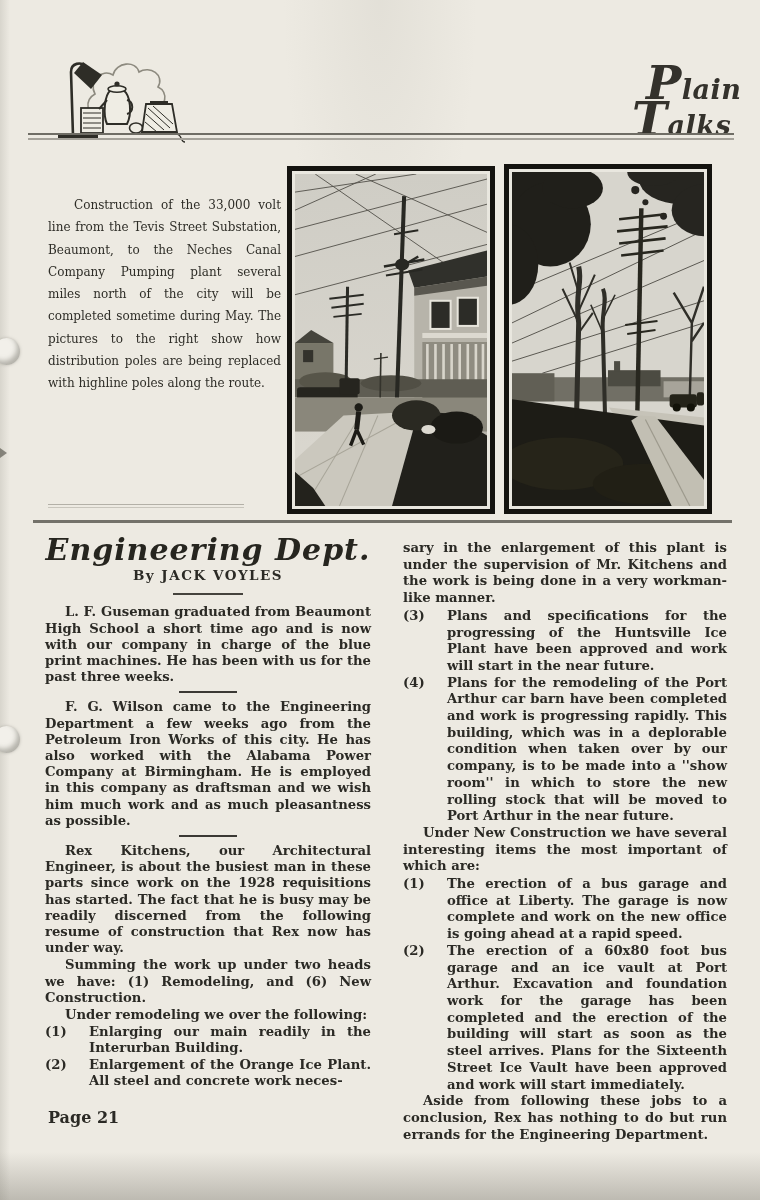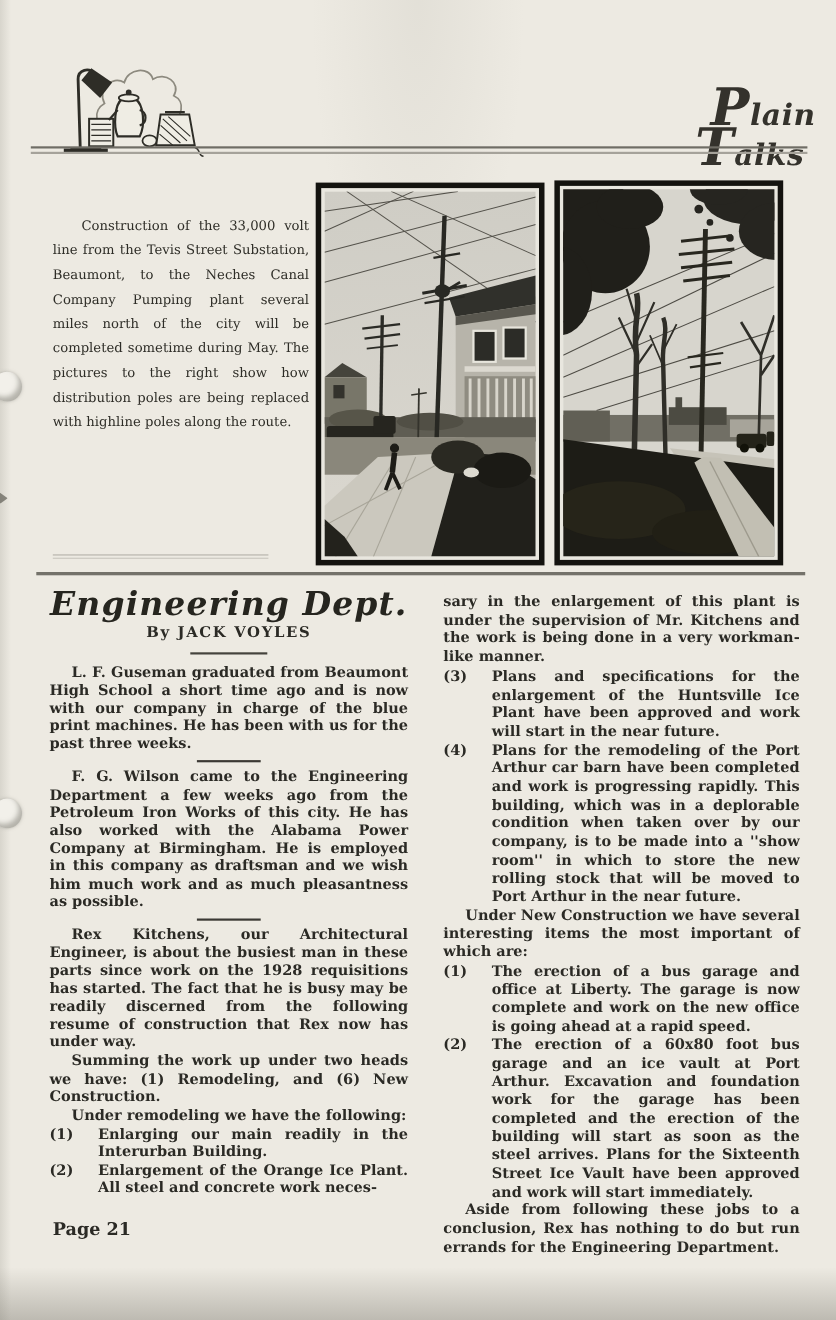--- a/index.html
+++ b/index.html
@@ -8,21 +8,21 @@
     background:
       radial-gradient(ellipse at 50% 0%, rgba(180,178,168,0.18), transparent 18%),
       linear-gradient(to right, rgba(120,118,108,0.18) 0px, rgba(120,118,108,0) 10px),
       linear-gradient(to bottom, rgba(255,255,255,0.0) 96%, rgba(150,147,138,0.55) 100%),
       #edeae2;
     font-family:"DejaVu Serif", serif; color:#2b2a25;
   }
   
   .masthead-art { position:absolute; left:50px; top:56px; width:140px; height:96px; }
   .logo { position:absolute; left:636px; top:62px; width:120px; }
-  .logo-line { font-style:italic; font-weight:bold; font-size:27px; line-height:0.9; color:#34322c; letter-spacing:0.5px;margin-top:16px; }
+  .logo-line { font-style:italic; font-weight:bold; font-size:27px; line-height:0.9; color:#34322c; letter-spacing:0.5px; }
   .logo-line::first-letter { font-size:47px; }
   .logo-line.l2 { margin-left:-4px; margin-top:-6px; }
   .logo-line.l1 { margin-left:10px; }
   .header-rule { position:absolute; left:28px; right:26px; top:133px; height:3px;
     border-top:2px solid #6f6d65; border-bottom:2px solid #a5a29a; }
   
   .intro { position:absolute; left:48px; top:194px; width:233px;
     font-size:12px; font-weight:normal; line-height:22.3px; text-align:justify; text-indent:26px; color:#2e2d27; }
   
   .photo { position:absolute; background:#14130f; padding:5px; box-sizing:border-box; }
@@ -275,36 +275,36 @@
     <div class="col col-left">
       <h1 class="art-title">Engineering Dept.</h1>
       <div class="art-byline">By JACK VOYLES</div>
       <div class="byline-rule"></div>
       <p>L. F. Guseman graduated from Beaumont High School a short time ago and is now with our company in charge of the blue print machines. He has been with us for the past three weeks.</p>
       <div class="divider"></div>
       <p>F. G. Wilson came to the Engineering Department a few weeks ago from the Petroleum Iron Works of this city. He has also worked with the Alabama Power Company at Birmingham. He is employed in this company as draftsman and we wish him much work and as much pleasantness as possible.</p>
       <div class="divider"></div>
       <p>Rex Kitchens, our Architectural Engineer, is about the busiest man in these parts since work on the 1928 requisitions has started. The fact that he is busy may be readily discerned from the following resume of construction that Rex now has under way.</p>
       <p>Summing the work up under two heads we have: (1) Remodeling, and (6) New Construction.</p>
-      <p>Under remodeling we have the following:</p>
+      <p>Under remodeling we over the following:</p>
       <div class="li">
         <span class="num">(1)</span>
         <span class="txt">Enlarging our main readily in the Interurban Building.</span>
       </div>
       <div class="li">
         <span class="num">(2)</span>
         <span class="txt">Enlargement of the Orange Ice Plant. All steel and concrete work neces-</span>
       </div>
     </div>
 
     <div class="col col-right">
       <p class="cont" style="text-indent:0;">sary in the enlargement of this plant is under the supervision of Mr. Kitchens and the work is being done in a very workman-like manner.</p>
       <div class="li">
         <span class="num">(3)</span>
-        <span class="txt">Plans and specifications for the enlargement of the Huntsville Ice Plant have been approved and work will start in the near future.</span>
+        <span class="txt">Plans and specifications for the progressing of the Huntsville Ice Plant have been approved and work will start in the near future.</span>
       </div>
       <div class="li">
         <span class="num">(4)</span>
         <span class="txt">Plans for the remodeling of the Port Arthur car barn have been completed and work is progressing rapidly. This building, which was in a deplorable condition when taken over by our company, is to be made into a ''show room'' in which to store the new rolling stock that will be moved to Port Arthur in the near future.</span>
       </div>
       <p>Under New Construction we have several interesting items the most important of which are:</p>
       <div class="li">
         <span class="num">(1)</span>
         <span class="txt">The erection of a bus garage and office at Liberty. The garage is now complete and work on the new office is going ahead at a rapid speed.</span>
       </div>

